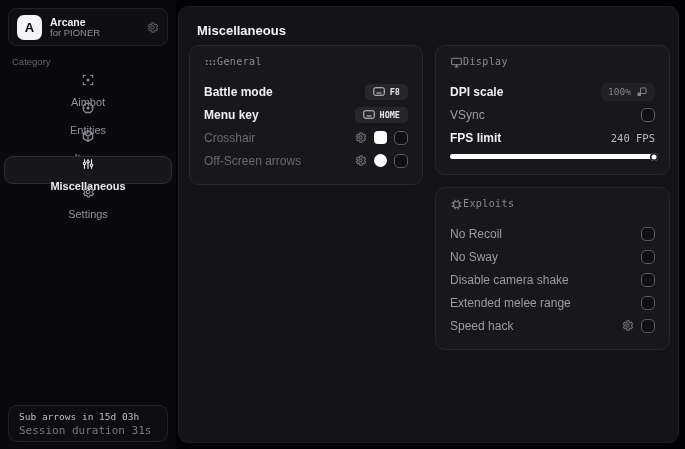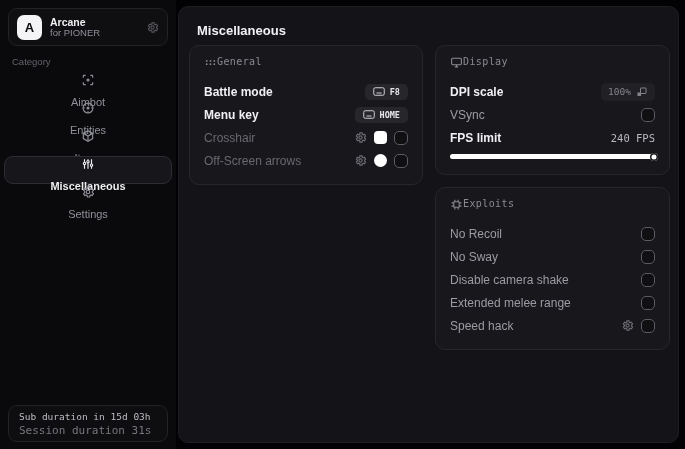--- a/index.html
+++ b/index.html
@@ -162,21 +162,21 @@
           <svg viewBox="0 0 24 24" fill="none" stroke="currentColor" stroke-width="2">
             <circle cx="12" cy="12" r="3"></circle>
             <path d="M19.4 13a7.5 7.5 0 0 0 0-2l2-1.6-2-3.4-2.4 1a7.5 7.5 0 0 0-1.7-1L14.9 3.4h-4l-.4 2.6a7.5 7.5 0 0 0-1.7 1l-2.4-1-2 3.4 2 1.6a7.5 7.5 0 0 0 0 2l-2 1.6 2 3.4 2.4-1a7.5 7.5 0 0 0 1.7 1l.4 2.6h4l.4-2.6a7.5 7.5 0 0 0 1.7-1l2.4 1 2-3.4z"></path>
           </svg>
         </span>
         <span>Settings</span>
       </div>
     </div>
 
     <div class="footer-card">
-      <div class="footer-line1">Sub duration in 15d 03h</div>
+      <div class="footer-line1">Sub arrows in 15d 03h</div>
       <div class="footer-line2">Session duration 31s</div>
     </div>
   </div>
 
   <div class="main">
     <div class="main-title">Miscellaneous</div>
 
     <div class="columns">
 
       <div class="col-left">

